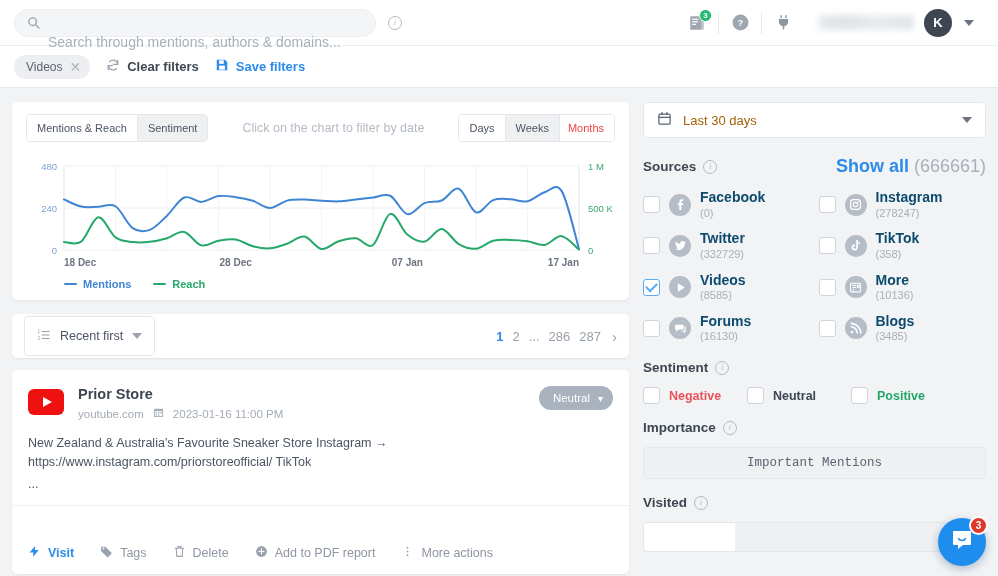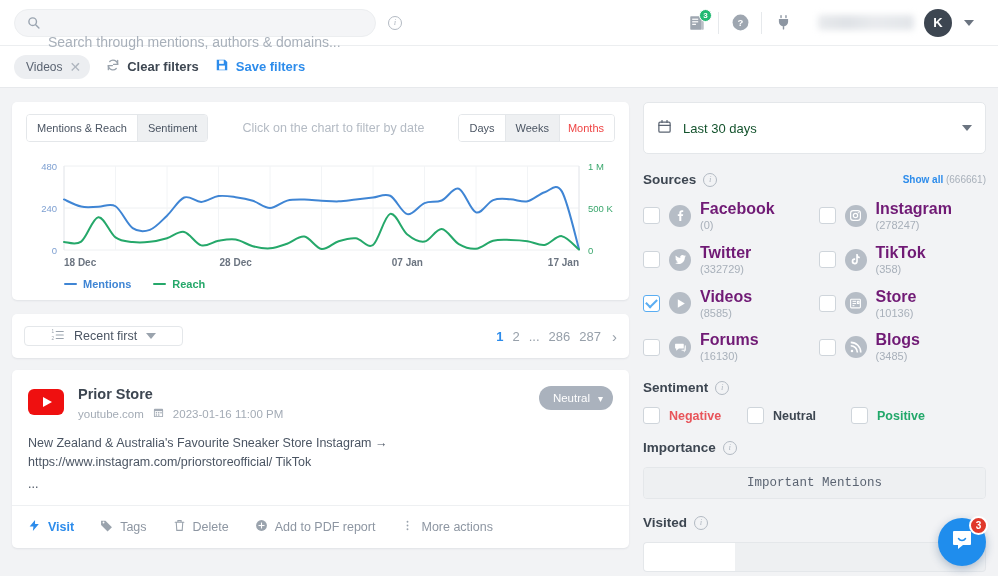--- a/index.html
+++ b/index.html
@@ -128,22 +128,22 @@
   .legend-item { display: flex; align-items: center; gap: 6px; font-size: 11px; font-weight: bold; }
   .legend-dash { width: 13px; height: 2.5px; border-radius: 2px; display:block; }
 
   
   .list-toolbar {
     height: 44px; display: flex; align-items: center; padding: 0 12px;
     margin-bottom: 12px;
   }
   .sort-btn {
     display: inline-flex; align-items: center; gap: 9px;
-    border: 1px solid #e4e7ea; border-radius: 4px; height: 20px;
-    padding: 0 26px; font-size: 12.5px; color: #4b5563; cursor: pointer;
+    border: 1px solid #e4e7ea; border-radius: 4px; height: 40px;
+    padding: 0 12px; font-size: 12.5px; color: #4b5563; cursor: pointer;
     background: #fff;
   }
   .sort-caret {
     width: 0; height: 0; border-left: 5px solid transparent;
     border-right: 5px solid transparent; border-top: 6px solid #9aa3ad;
   }
   .pager { margin-left: auto; display: flex; align-items: center; gap: 9px; font-size: 13px; }
   .pager span { color: #97a0aa; cursor: pointer; }
   .pager span.active { color: #2d8ceb; font-weight: bold; }
   .pager .dots { cursor: default; }
@@ -174,40 +174,40 @@
   .m-sent-caret { font-size: 10px; }
   .m-body {
     padding: 14px 16px 4px 16px; font-size: 12.5px; color: #4b5563;
     line-height: 1.55;
   }
   .m-body-ell { padding: 0 16px 14px 16px; color: #4b5563; font-size: 12.5px; }
   .m-actions {
     border-top: 1px solid #eef0f2; display: flex; align-items: center;
     gap: 26px; padding: 13px 16px; font-size: 12.5px;
   }
-  .m-act { display: inline-flex; align-items: center; gap: 7px; color: #8d96a2; cursor: pointer; }
+  .m-act { display: inline-flex; align-items: center; gap: 7px; color: #8d96a2; cursor: pointer; margin-top: 26px; }
   .m-act.visit { color: #2d8ceb; font-weight: bold; }
 
   
   .daterange {
     background: #fff; border: 1px solid #e4e7ea; border-radius: 5px;
-    height: 52px; display: flex; align-items: center; padding: 16px 13px;
-    gap: 11px; font-size: 13px; color: #14532d; cursor: pointer;
+    height: 36px; display: flex; align-items: center; padding: 16px 13px;
+    gap: 11px; font-size: 13px; color: #a16207; cursor: pointer;
     margin-bottom: 18px;
   }
   .dr-caret {
     margin-left: auto; width: 0; height: 0;
     border-left: 5px solid transparent; border-right: 5px solid transparent;
     border-top: 6px solid #6b7480;
   }
   .sec-head {
     display: flex; align-items: center; gap: 7px; margin-bottom: 12px;
   }
   .sec-title { font-size: 13.5px; font-weight: bold; color: #3d4651; }
-  .showall { margin-left: auto; font-size: 10px; cursor: pointer; }
+  .showall { margin-left: auto; font-size: 18px; cursor: pointer; }
   .showall b { color: #2d8ceb; font-weight: bold; }
   .showall i { color: #a8b0ba; font-style: normal; }
 
   .src-grid { display: grid; grid-template-columns: 1fr 1fr; row-gap: 10px; column-gap: 8px; }
   .src { display: flex; align-items: center; gap: 9px; cursor: pointer; }
   .cbox {
     width: 17px; height: 17px; border: 1px solid #cfd5db; border-radius: 3px;
     background: #fff; flex: 0 0 auto; display: flex; align-items: center;
     justify-content: center; cursor: pointer;
   }
@@ -215,21 +215,21 @@
   .cbox.on:after {
     content: ""; width: 9px; height: 5px; border-left: 2px solid #5aadf2;
     border-bottom: 2px solid #5aadf2; transform: rotate(-45deg) translate(1px,-1px);
   }
   .src-ic {
     width: 22px; height: 22px; border-radius: 50%; background: #b6bdc6;
     display: flex; align-items: center; justify-content: center;
     flex: 0 0 auto; color: #fff;
   }
   .src-txt { line-height: 1.25; }
-  .src-name { font-size: 16px; font-weight: bold; color: #701a75; }
+  .src-name { font-size: 14px; font-weight: bold; color: #0c4a6e; }
   .src-cnt { font-size: 11px; color: #a8b0ba; }
 
   .sent-row { display: flex; align-items: center; gap: 0; margin-bottom: 4px; }
   .sent-opt { display: flex; align-items: center; gap: 9px; cursor: pointer; width: 104px; }
   .sent-lbl { font-size: 12.5px; font-weight: bold; }
 
   .imp-seg {
     display: flex; border: 1px solid #e4e7ea; border-radius: 4px; overflow: hidden;
     height: 32px; margin-bottom: 4px;
   }
@@ -595,21 +595,21 @@
             <span class="src-ic">
               <svg width="13" height="13" viewBox="0 0 24 24" fill="none" stroke="#fff" stroke-width="2">
                 <rect x="3" y="4" width="18" height="16" rx="1.5"></rect>
                 <line x1="6.5" y1="8" x2="13" y2="8"></line>
                 <line x1="6.5" y1="12" x2="13" y2="12"></line>
                 <line x1="6.5" y1="16" x2="10" y2="16"></line>
                 <rect x="15.5" y="8" width="3" height="4"></rect>
               </svg>
             </span>
             <span class="src-txt">
-              <span class="src-name" style="display:block">Store</span>
+              <span class="src-name" style="display:block">More</span>
               <span class="src-cnt" style="display:block">(10136)</span>
             </span>
           </div>
           <div class="src">
             <span class="cbox"></span>
             <span class="src-ic">
               <svg width="13" height="13" viewBox="0 0 24 24" fill="#fff">
                 <path d="M3 5h14a1 1 0 0 1 1 1v7a1 1 0 0 1-1 1H9l-5 4v-4H3a1 1 0 0 1-1-1V6a1 1 0 0 1 1-1z"></path>
                 <path d="M20 8h1a1 1 0 0 1 1 1v8a1 1 0 0 1-1 1h-1v3l-3-3h-3v-2h5z" opacity=".85"></path>
               </svg>

